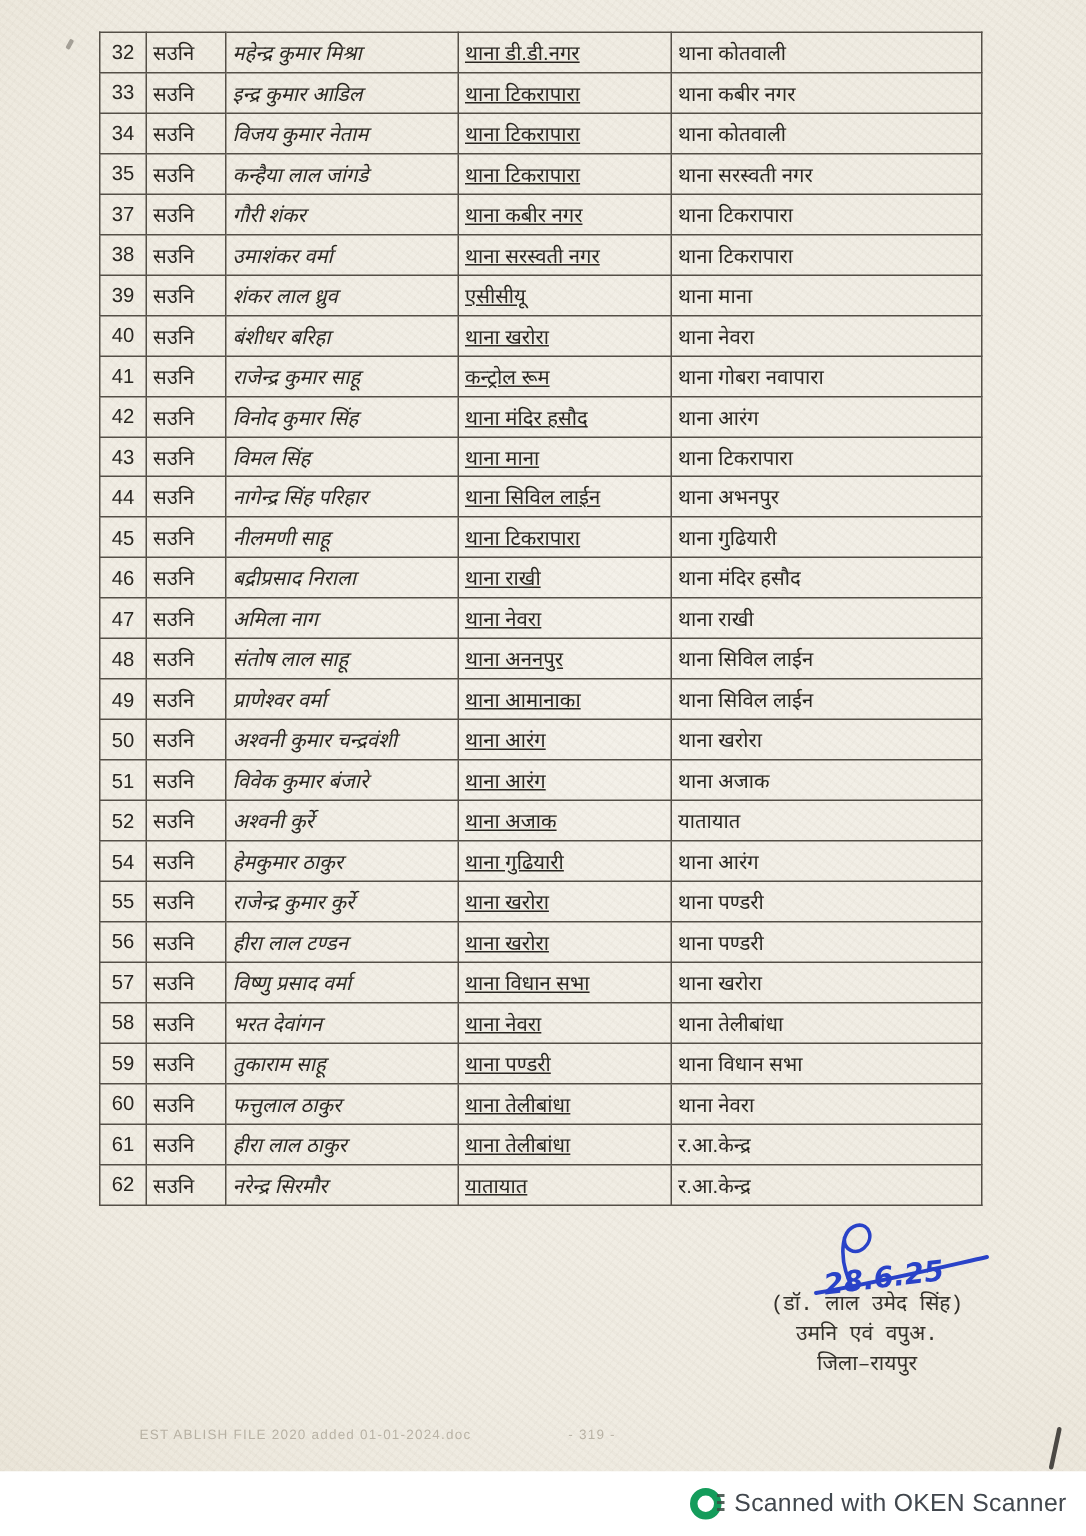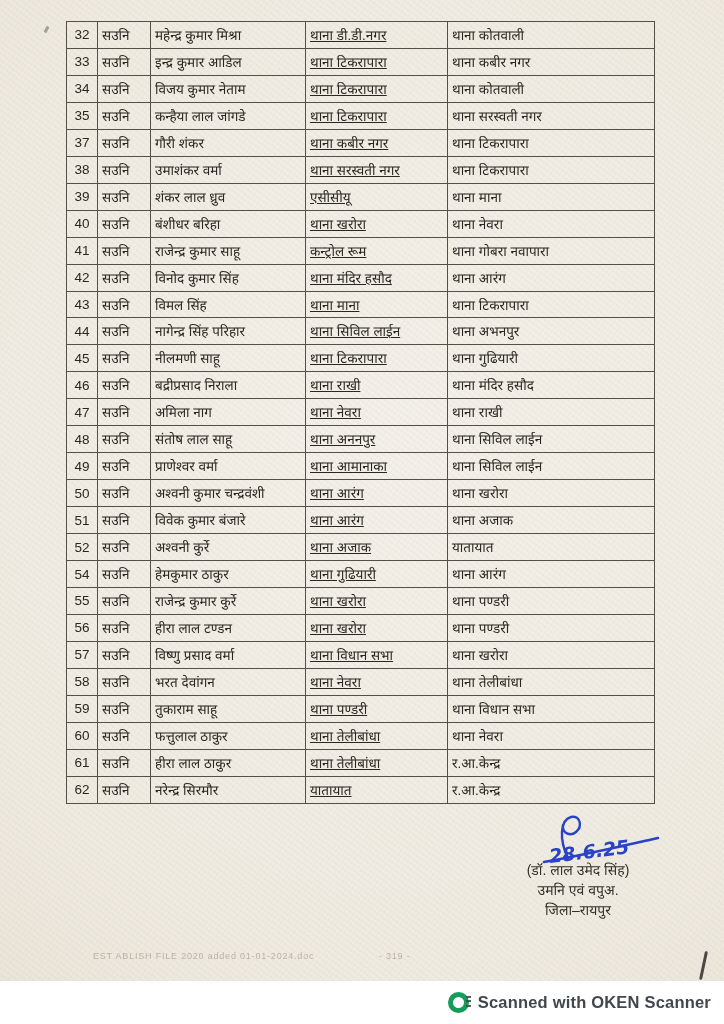--- a/index.html
+++ b/index.html
@@ -33,28 +33,28 @@
   table.roster {
     position:absolute; left:66px; top:21px; width:588px; height:783px;
     border-collapse:collapse; table-layout:fixed;
   }
   table.roster td {
     border:1px solid #544f47; font-size:13.5px; color:#2a2722;
     padding:0 4px; vertical-align:middle; white-space:nowrap; overflow:hidden;
   }
   td.c-sno  { text-align:center; font-size:13px; color:#332f29; }
   td.c-rank { padding-left:9px; }
-  td.c-name { padding-left:8px; }
+  td.c-name { padding-left:8px;font-style:italic; }
   td.c-from { padding-left:10px;text-decoration:underline; }
   td.c-to   { padding-left:10px; }
   
   .sig-svg { position:absolute; left:536px; top:812px; }
   .sig-text {
     position:absolute; left:492px; top:860px; width:172px; text-align:center;
-    font-size:14px; color:#33302a; line-height:20px;
+    font-size:14px; color:#33302a; line-height:20px;font-family:Liberation Mono, monospace;
   }
   
   .faint {
     position:absolute; left:93px; top:951px; white-space:nowrap;
     font-size:9px; color:#8e8676; opacity:.55; letter-spacing:.8px;
     filter:blur(.4px);
   }
   .faint .gap { display:inline-block; width:58px; }
   
   .scanbar {
@@ -66,21 +66,21 @@
   .oken-ring {
     position:absolute; left:0; top:0; width:21px; height:21px;
     border-radius:50%; border:5px solid #149c5b;
   }
   .oken-dots {
     position:absolute; right:-2px; top:4px; width:5px; height:13px;
     background:repeating-linear-gradient(to bottom, #3a4a42 0 2px, transparent 2px 4.5px);
     opacity:.85;
   }
   .scanbar-label {
-    font-size:16.5px; font-weight:bold; color:#41474d; letter-spacing:.2px;
+    font-size:16.5px; font-weight:normal; color:#41474d; letter-spacing:.2px;
   }
 </style>
 </head>
 <body>
 
 <div class="scan">
   <div class="noise"></div>
   <div class="stray-mark"></div>
 
   <table class="roster">

